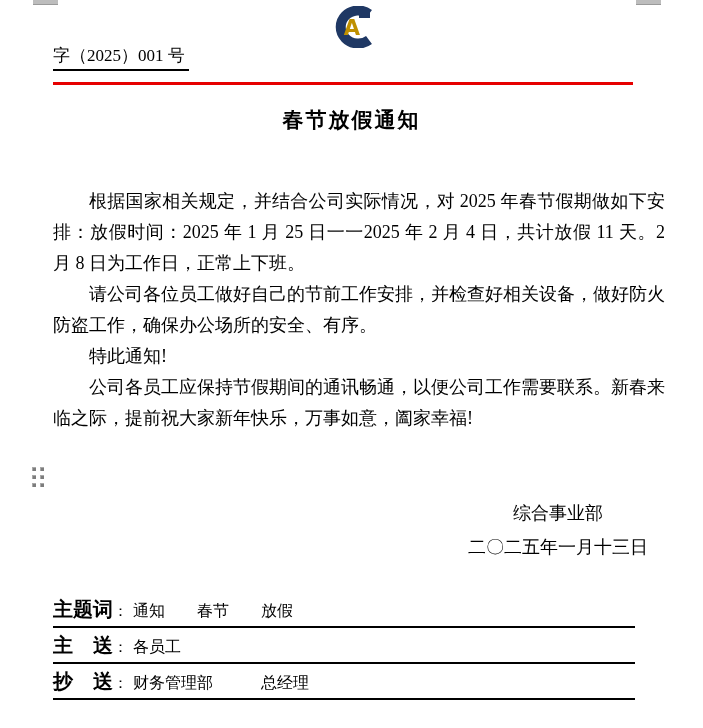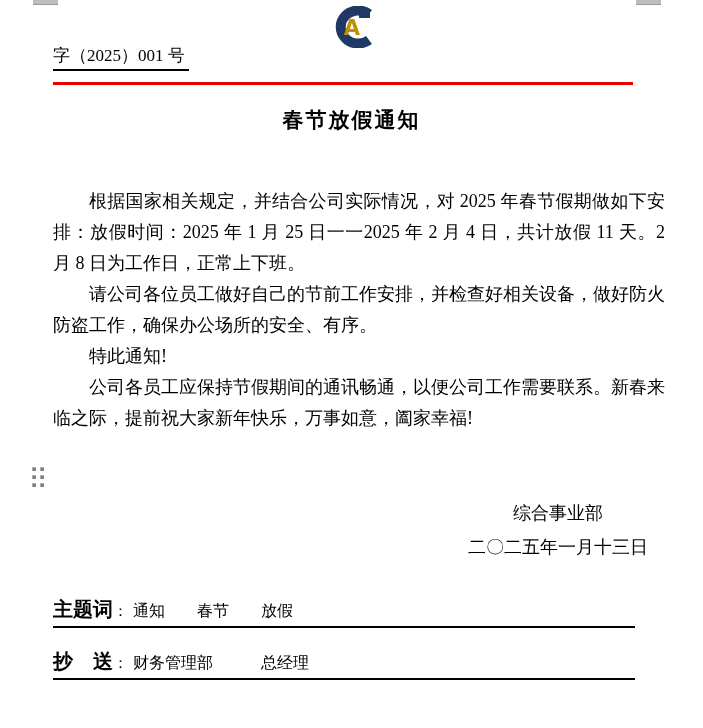--- a/index.html
+++ b/index.html
@@ -31,21 +31,21 @@
 
   
   .drag-handle{position:absolute;left:32px;top:467px;display:grid;grid-template-columns:4px 4px;grid-auto-rows:4px;gap:4px;}
   .drag-handle i{background:#7d7d7d;box-shadow:inset 1px 1px 0 #a8a8a8;}
 
   
   .signature{position:absolute;right:55px;top:497px;text-align:center;font-size:18px;line-height:34px;white-space:nowrap;font-family:Liberation Mono, monospace;}
 
   
   .footer{position:absolute;left:53px;top:596px;width:582px;}
-  .footer-row{border-bottom:2px solid #000;padding-bottom:3px;margin-bottom:20px;white-space:nowrap;}
+  .footer-row{border-bottom:2px solid #000;padding-bottom:3px;margin-bottom:4px;white-space:nowrap;}
   .footer-row .label{font-size:20px;font-weight:bold;}
   .footer-row .colon{font-size:15px;}
   .footer-row .value{font-size:16px;margin-left:5px;}
 </style>
 </head>
 <body>
 
 <div class="ruler-frag left"></div>
 <div class="ruler-frag right"></div>
 
@@ -81,15 +81,18 @@
 <div class="signature">
   <div>综合事业部</div>
   <div>二〇二五年一月十三日</div>
 </div>
 
 <div class="footer">
   <div class="footer-row">
     <span class="label">主题词</span><span class="colon">：</span><span class="value">通知　　春节　　放假</span>
   </div>
   <div class="footer-row">
+    <span class="label">主　送</span><span class="colon">：</span><span class="value">各员工</span>
+  </div>
+  <div class="footer-row">
     <span class="label">抄　送</span><span class="colon">：</span><span class="value">财务管理部　　　总经理</span>
   </div>
 </div>
 
 </body></html>

